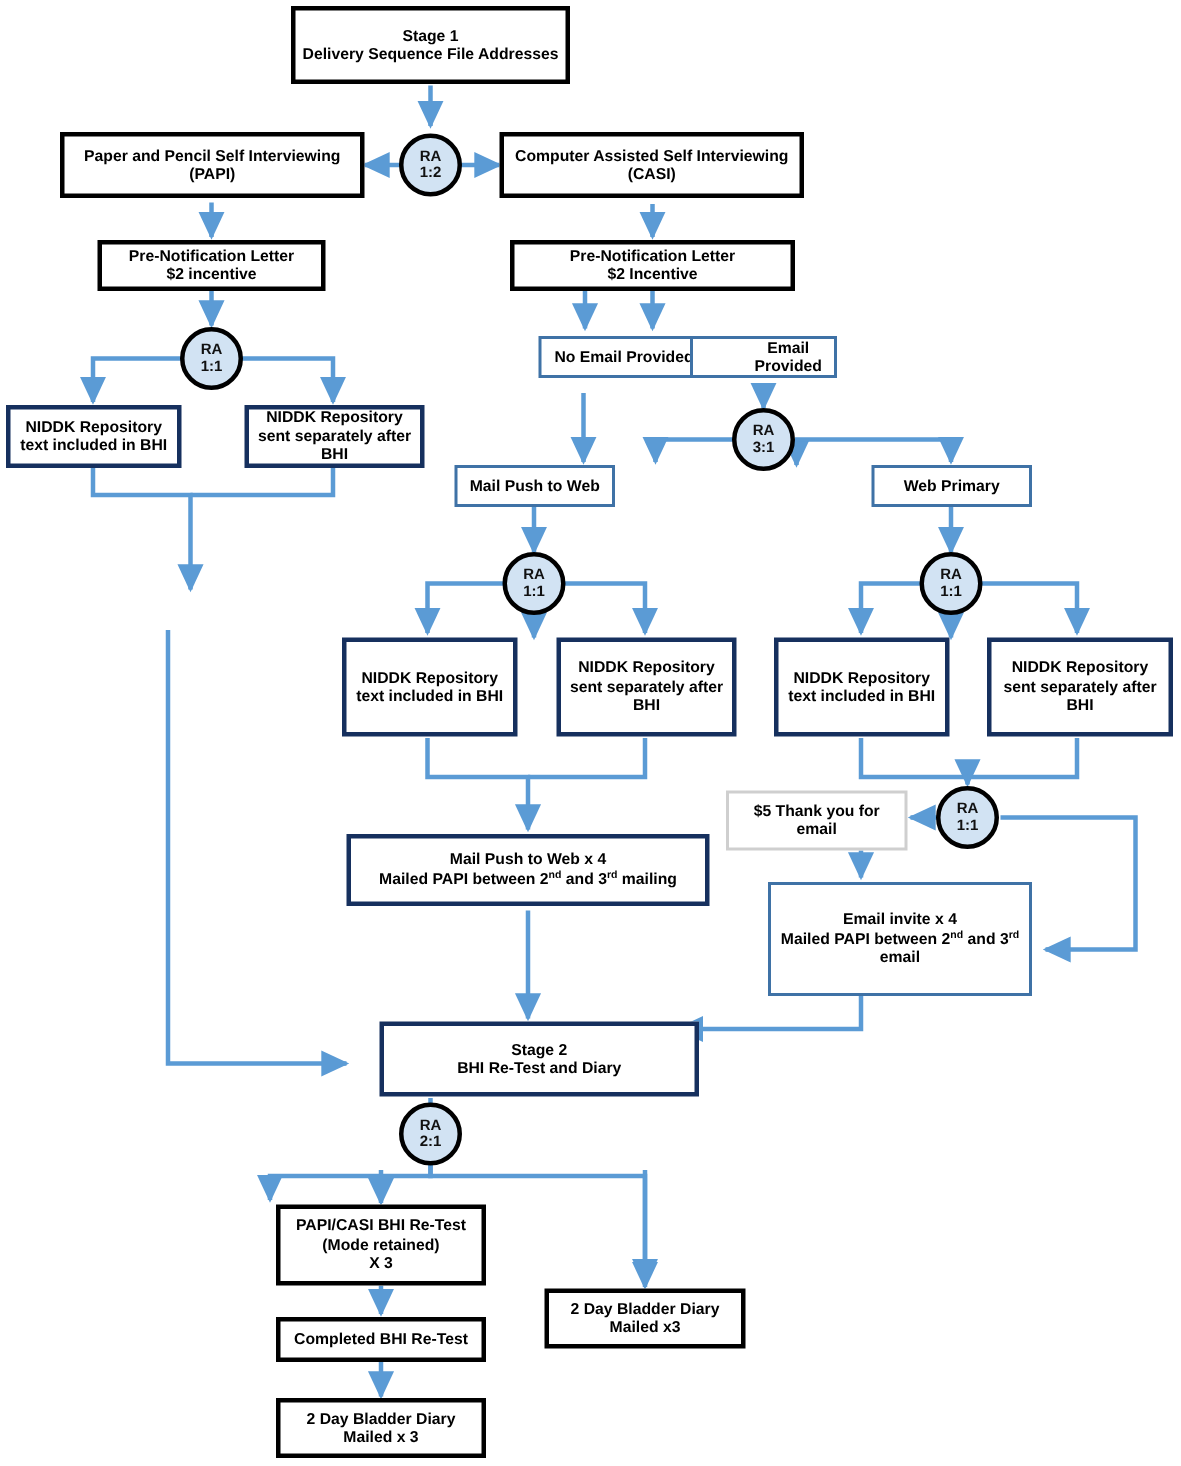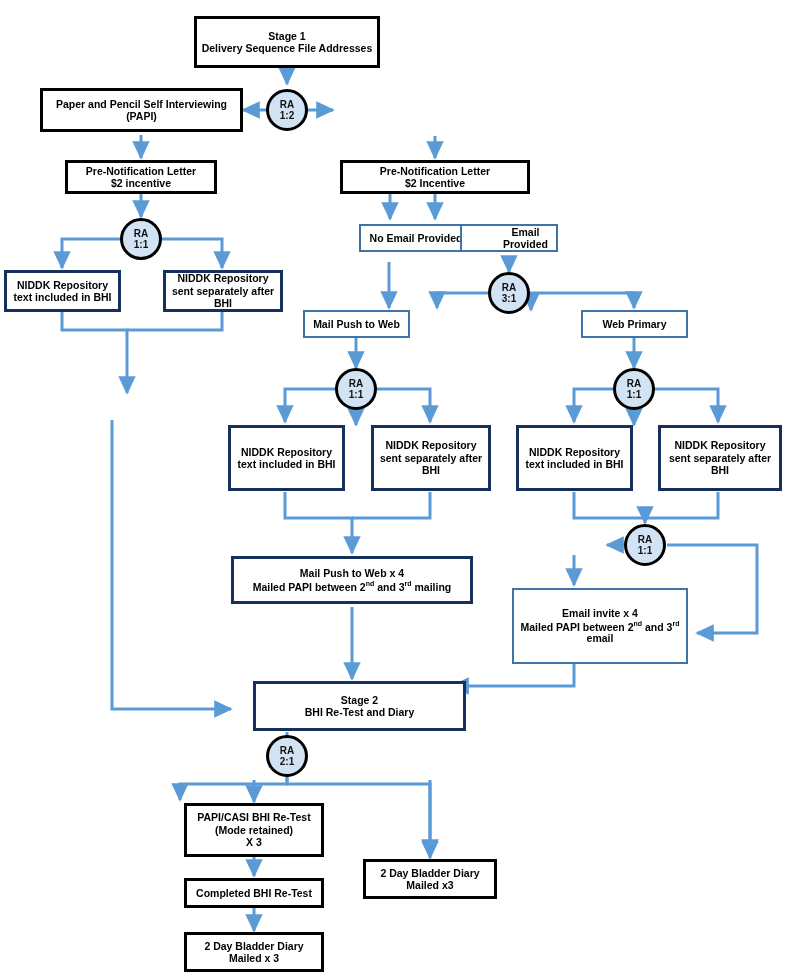--- a/index.html
+++ b/index.html
@@ -72,34 +72,40 @@
       <path d="M718,492 L718,518 L645,518"></path>
       <path d="M646,545 L607,545" marker-end="url(#ah)"></path>
       <path d="M667,545 L757,545 L757,633 L697,633" marker-end="url(#ah)"></path>
       <path d="M112,420 L112,709 L231,709" marker-end="url(#ah)"></path>
       <path d="M574,663 L574,686 L452,686" marker-end="url(#ah)"></path>
       <path d="M287,775 L287,784 L180,784 L180,800" marker-end="url(#ah)"></path>
       <path d="M287,775 L287,784 L430,784 L430,856" marker-end="url(#ah)"></path>
     </g>
   </svg>
 
-  <div class="node b-black" style="left:194px;top:16px;width:186px;height:52px;">
+  <div class="node b-black" style="left:194px;top:4px;width:186px;height:52px;">
     <div>
       <div>Stage 1</div>
       <div>Delivery Sequence File Addresses</div>
     </div>
   </div>
 
   <div class="node b-black" style="left:40px;top:88px;width:203px;height:44px;">
     <div>
       <div>Paper and Pencil Self Interviewing</div>
       <div>(PAPI)</div>
     </div>
   </div>
 
+  <div class="node b-black" style="left:333px;top:88px;width:203px;height:44px;">
+    <div>
+      <div>Computer Assisted Self Interviewing</div>
+      <div>(CASI)</div>
+    </div>
+  </div>
 
   <div class="ra" style="left:266px;top:89px;">
     <span>RA</span>
     <span>1:2</span>
   </div>
 
   <div class="node b-black" style="left:65px;top:160px;width:152px;height:34px;">
     <div>
       <div>Pre-Notification Letter</div>
       <div>$2 incentive</div>
@@ -188,20 +194,26 @@
   </div>
 
   <div class="node b-navy" style="left:658px;top:425px;width:124px;height:66px;">
     <div>
       <div>NIDDK Repository</div>
       <div>sent separately after</div>
       <div>BHI</div>
     </div>
   </div>
 
+  <div class="node b-gray" style="left:484px;top:527px;width:121px;height:40px;">
+    <div>
+      <div>$5 Thank you  for</div>
+      <div>email</div>
+    </div>
+  </div>
 
   <div class="ra" style="left:624px;top:524px;">
     <span>RA</span>
     <span>1:1</span>
   </div>
 
   <div class="node b-navy" style="left:231px;top:556px;width:242px;height:48px;">
     <div>
       <div>Mail Push to Web x 4</div>
       <div>

